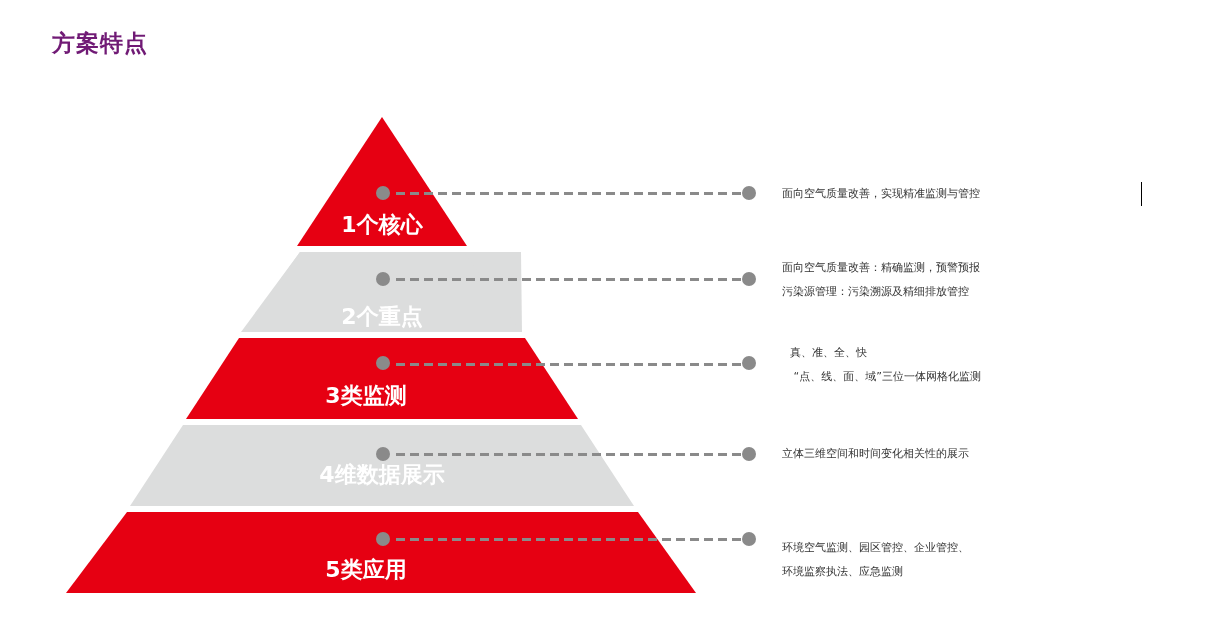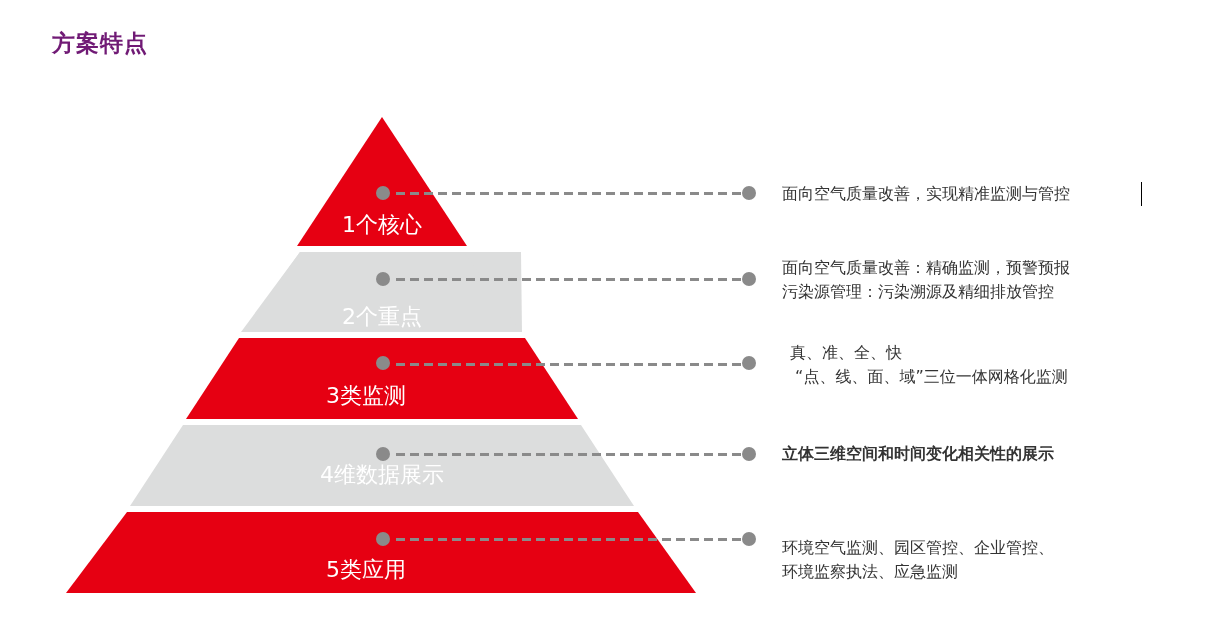--- a/index.html
+++ b/index.html
@@ -1,26 +1,26 @@
 <!DOCTYPE html>
 <html><head>
 <meta charset="utf-8">
 <style>
   html, body { margin: 0; padding: 0; background: #ffffff; }
   body { width: 1206px; height: 620px; position: relative; overflow: hidden;
          font-family: "DejaVu Sans", "Liberation Sans", sans-serif; }
   .title { position: absolute; left: 52px; top: 28px; font-size: 23px; font-weight: bold;
            color: #701a75; letter-spacing: 1px; }
   .pyramid { position: absolute; left: 0; top: 0; width: 1206px; height: 620px; }
-  .tier-label { position: absolute; font-weight: normal; font-size: 22px; color: #ffffff;
+  .tier-label { position: absolute; font-weight: bold; font-size: 22px; color: #ffffff;
                 text-align: center; width: 300px; }
   .dot { position: absolute; width: 14px; height: 14px; border-radius: 50%; background: #8a8a8a; }
   .dash { position: absolute; height: 3px;
           background: repeating-linear-gradient(to right, #8a8a8a 0 9px, transparent 9px 14px); }
-  .desc { position: absolute; left: 782px; font-size: 16px; color: #333333; line-height: 24px;
+  .desc { position: absolute; left: 782px; font-size: 11px; color: #333333; line-height: 24px;
           white-space: pre; }
   .caret { position: absolute; left: 1141px; top: 182px; width: 1px; height: 24px; background: #000; }
 </style>
 </head>
 <body>
 
 <div class="title">方案特点</div>
 
 <svg class="pyramid" viewBox="0 0 1206 620" width="1206" height="620">
 
@@ -57,15 +57,15 @@
 <div class="dot" style="left:376px; top:532px;"></div>
 <div class="dash" style="left:396px; top:538px; width:346px;"></div>
 <div class="dot" style="left:742px; top:532px;"></div>
 
 <div class="desc" style="top:182px;">面向空气质量改善，实现精准监测与管控</div>
 <div class="caret"></div>
 <div class="desc" style="top:256px;">面向空气质量改善：精确监测，预警预报
 污染源管理：污染溯源及精细排放管控</div>
 <div class="desc" style="top:341px;margin-left:8px;">真、准、全、快
  “点、线、面、域”三位一体网格化监测</div>
-<div class="desc" style="top:442px;font-weight:bold;">立体三维空间和时间变化相关性的展示</div>
+<div class="desc" style="top:442px;">立体三维空间和时间变化相关性的展示</div>
 <div class="desc" style="top:536px;">环境空气监测、园区管控、企业管控、
 环境监察执法、应急监测</div>
 
 </body></html>

